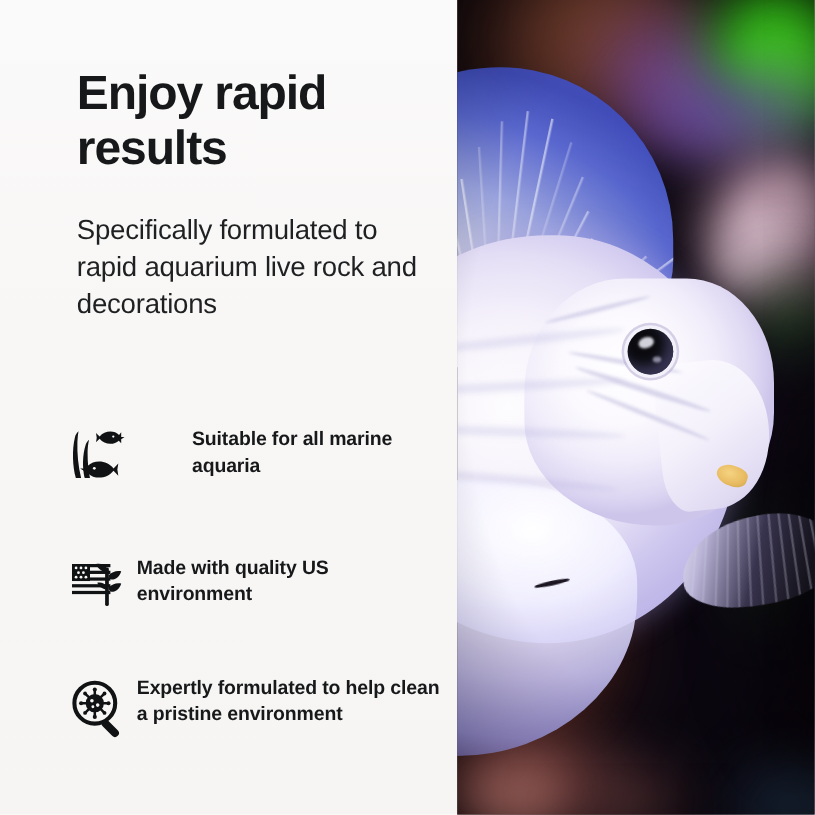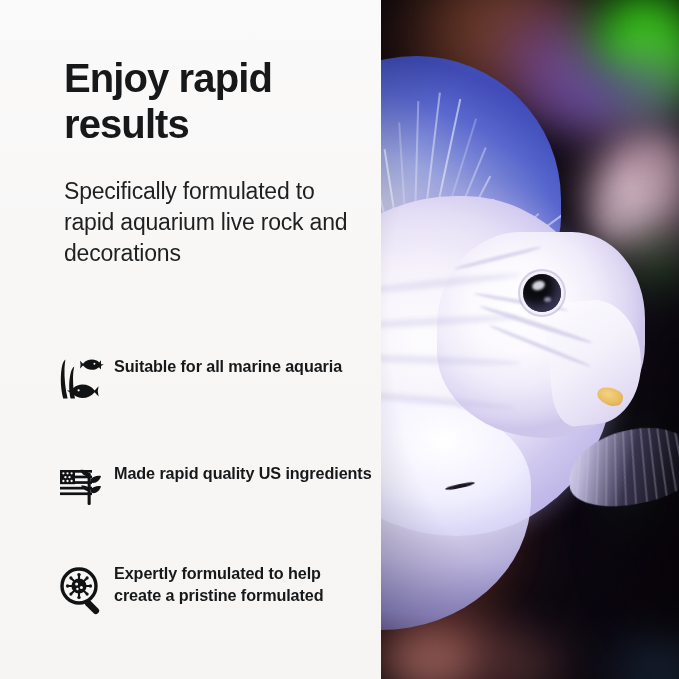--- a/index.html
+++ b/index.html
@@ -84,21 +84,21 @@
     font-weight: 700;
     letter-spacing: -0.1px;
     color: #17181a;
     padding-top: 6px;
   }
   .feature--f1 .feature-text { padding-top: 7px; }
   .feature--f2 .feature-text { padding-top: 6px; }
   .feature--f3 .feature-text { padding-top: 0px; }
 
   
-  .feature--f1 { margin-bottom: 52px; }
+  .feature--f1 { margin-bottom: 52px; gap: 46px; }
   .feature--f2 { margin-bottom: 50px; }
 
   
   .photo-panel {
     position: relative;
     width: 298px;
     height: 679px;
     overflow: hidden;
     background: #0a0609;
   }
@@ -360,21 +360,21 @@
 
             <path d="M29.8 15.6 C26.4 15.0 23.4 12.6 22.0 9.0 C25.8 8.2 29.4 9.6 31.2 12.6 C31.8 13.6 31.2 15.0 29.8 15.6 Z"></path>
 
             <path d="M32.6 18.4 C35.0 15.6 39.0 14.2 43.0 15.0 C42.0 19.0 38.8 21.8 35.2 22.0 C33.6 22.1 32.4 20.2 32.6 18.4 Z"></path>
 
             <path d="M32.6 28.6 C35.0 25.8 39.0 24.4 43.0 25.2 C42.0 29.2 38.8 32.0 35.2 32.2 C33.6 32.3 32.4 30.4 32.6 28.6 Z"></path>
 
             <path d="M29.8 30.2 C27.0 29.6 24.4 27.6 23.0 24.6 C26.2 23.9 29.2 25.1 30.8 27.6 C31.4 28.5 30.9 29.8 29.8 30.2 Z"></path>
           </svg>
         </div>
-        <div class="feature-text">Made rapid quality US ingredients</div>
+        <div class="feature-text">Made with quality US environment</div>
       </div>
 
       <div class="feature feature--f3">
         <div class="feature-icon">
           <svg width="50" height="50" viewBox="0 0 50 50" fill="currentColor" aria-hidden="true">
 
             <circle cx="21" cy="21" r="17" fill="none" stroke="currentColor" stroke-width="3.4"></circle>
 
             <rect x="30.6" y="33.2" width="6.6" height="17.5" rx="3.3" transform="rotate(-45 33.9 41.9)"></rect>
 
@@ -402,21 +402,21 @@
               <circle cx="12.9" cy="29.1" r="1.6"></circle>
             </g>
 
             <g fill="#f8f7f6">
               <circle cx="18.6" cy="19.0" r="1.5"></circle>
               <circle cx="23.4" cy="22.6" r="1.5"></circle>
               <circle cx="19.4" cy="24.0" r="1.2"></circle>
             </g>
           </svg>
         </div>
-        <div class="feature-text">Expertly formulated to help create a pristine formulated</div>
+        <div class="feature-text">Expertly formulated to help clean a pristine environment</div>
       </div>
 
     </div>
   </div>
 
   <div class="photo-panel">
 
     <div class="reef">
 
       <div class="blob vsoft" style="left:-30px; top:-30px; width:370px; height:760px; background:#0b0710;"></div>

